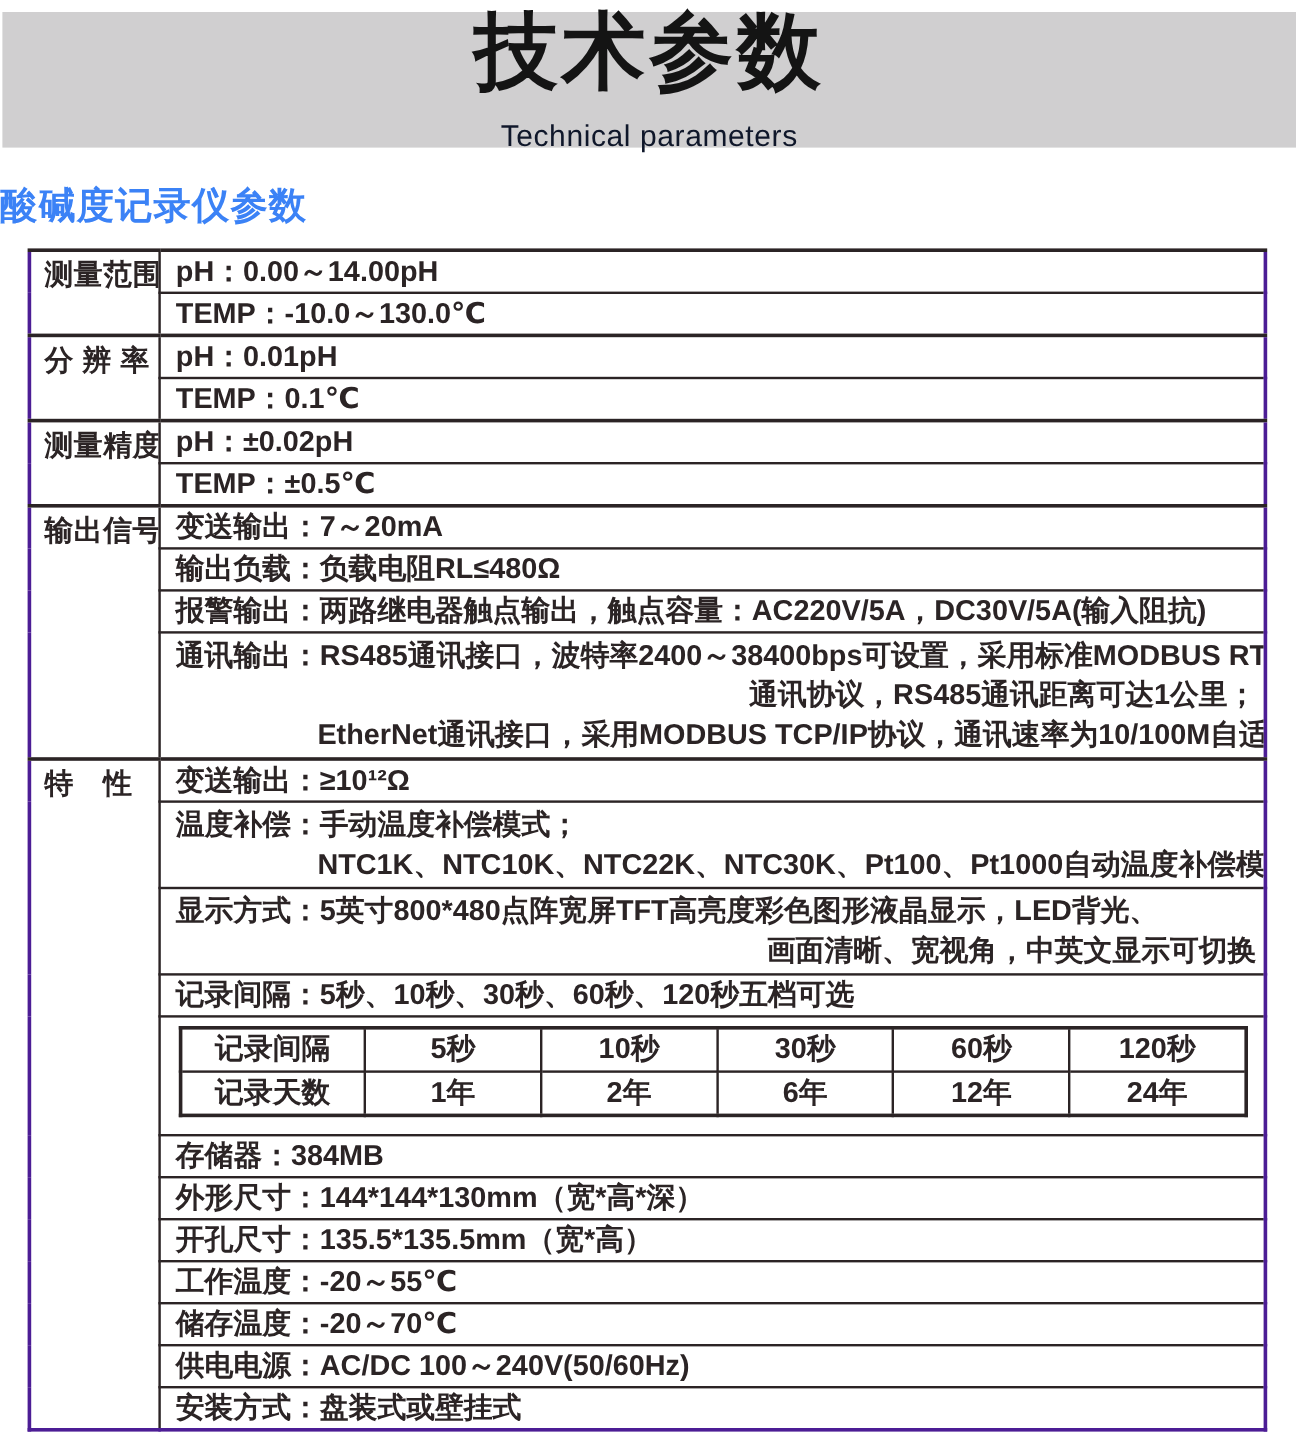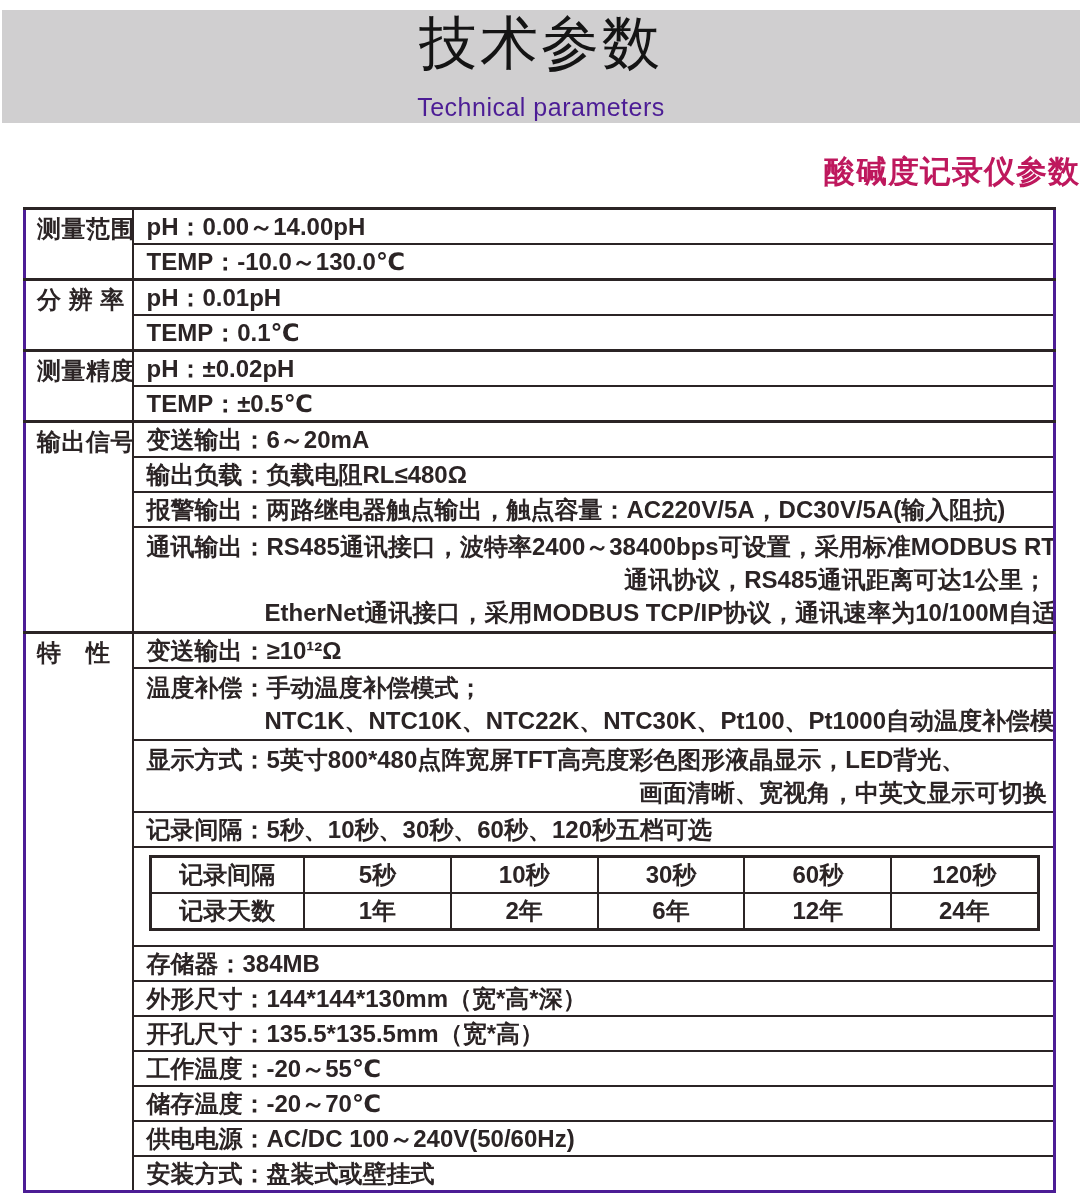--- a/index.html
+++ b/index.html
@@ -9,29 +9,29 @@
     color:#2b2425;
     -webkit-font-smoothing:antialiased;
   }
   
   .banner{
     position:absolute;left:2px;top:10px;width:1078px;height:113px;
     background:#d0cfd0;
     display:flex;flex-direction:column;align-items:center;justify-content:center;
   }
   .banner-title{
-    font-size:58px;font-weight:400;color:#141414;letter-spacing:3px;line-height:1.1;
+    font-size:70px;font-weight:700;color:#141414;letter-spacing:3px;line-height:1.1;
   }
   .banner-sub{
-    font-size:25px;font-weight:400;color:#4c1d95;letter-spacing:0.5px;margin-top:18px;
+    font-size:25px;font-weight:400;color:#0f172a;letter-spacing:0.5px;margin-top:18px;
   }
   
   .section-title{
     position:absolute;top:151px;left:0;width:100%;
-    text-align:right;font-size:31px;font-weight:700;color:#be185d;letter-spacing:1px;
+    text-align:left;font-size:31px;font-weight:700;color:#3b82f6;letter-spacing:1px;
   }
   
   table.spec{
     position:absolute;left:23px;top:207px;width:1033px;
     border-collapse:collapse;table-layout:fixed;
     border:3px solid #4c1d95;
   }
   table.spec col.c-label{width:108px;}
   table.spec td{
     border:2px solid #2b2425;
@@ -97,21 +97,21 @@
   <tr class="group-start">
     <td class="lbl" rowspan="2">测量精度</td>
     <td class="val">pH：±0.02pH</td>
   </tr>
   <tr>
     <td class="val">TEMP：±0.5℃</td>
   </tr>
 
   <tr class="group-start">
     <td class="lbl" rowspan="4">输出信号</td>
-    <td class="val">变送输出：6～20mA</td>
+    <td class="val">变送输出：7～20mA</td>
   </tr>
   <tr>
     <td class="val">输出负载：负载电阻RL≤480Ω</td>
   </tr>
   <tr>
     <td class="val">报警输出：两路继电器触点输出，触点容量：AC220V/5A，DC30V/5A(输入阻抗)</td>
   </tr>
   <tr>
     <td class="val multi">
       <div class="ln">通讯输出：RS485通讯接口，波特率2400～38400bps可设置，采用标准MODBUS RTU</div>

